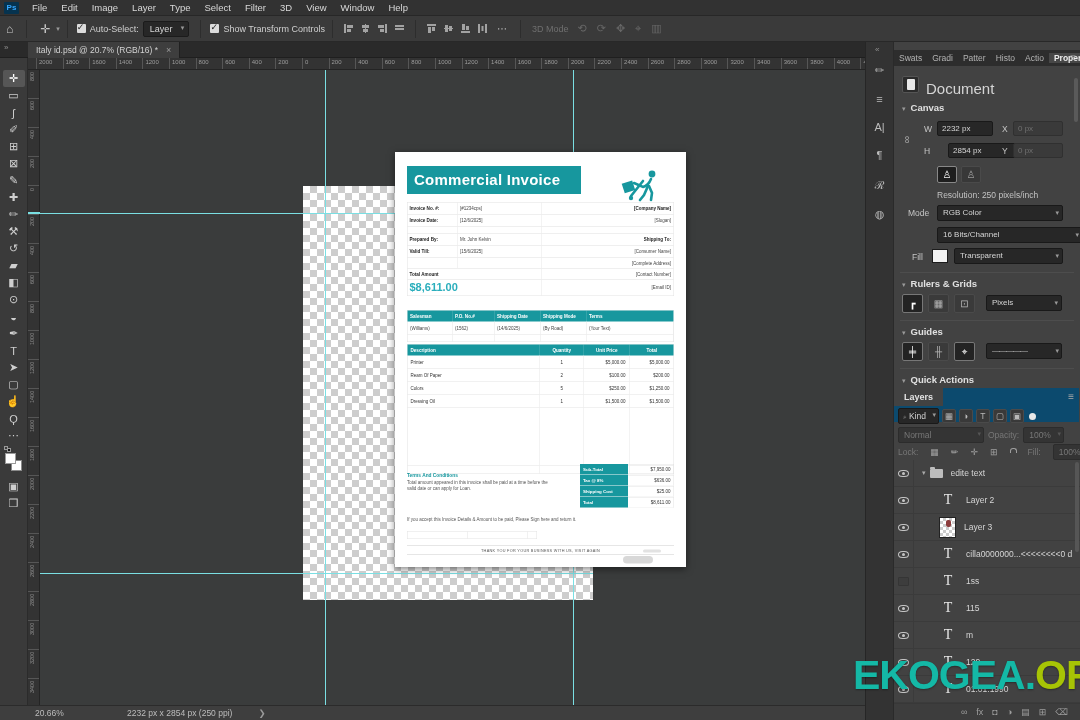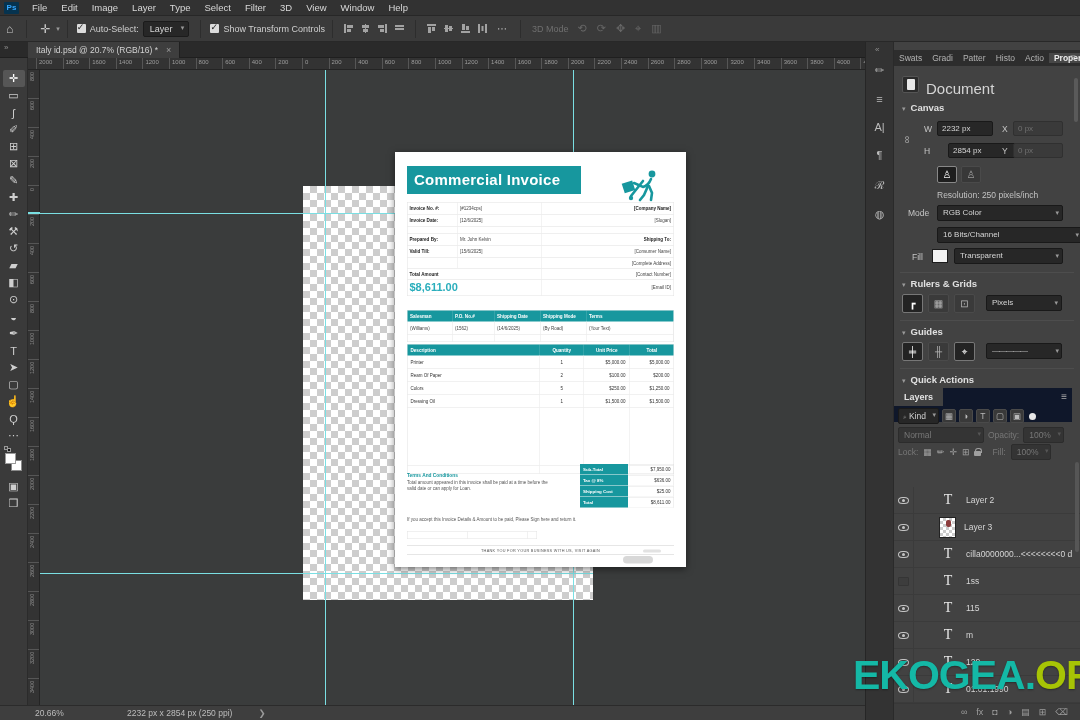--- a/index.html
+++ b/index.html
@@ -103,32 +103,32 @@
 .chain{position:absolute;font-size:11px;color:#aaa;transform:rotate(90deg)}
 .orbtn{position:absolute;width:20px;height:17px;border-radius:2px;display:flex;align-items:center;justify-content:center;font-size:10px}
 .orbtn.on{background:#1e1e1e;border:1px solid #888;color:#eee}
 .orbtn.off{background:#383838;border:1px solid #4a4a4a;color:#999}
 .sqbtn{width:21px;height:19px;border-radius:2px;background:#3a3a3a;border:1px solid #4a4a4a;color:#b5b5b5;display:flex;align-items:center;justify-content:center;font-size:10px;margin-right:5px}
 .sqbtn.on{background:#232323;border-color:#777;color:#fff}
 .divider{position:absolute;left:6px;right:6px;height:1px;background:#4d4d4d}
 .pscroll{position:absolute;right:2px;top:12px;width:4px;height:44px;background:#5a5a5a;border-radius:2px}
 
 .layers{position:absolute;left:0;top:346px;right:0;bottom:0;background:#424242;font-size:8.5px;color:#c9c9c9}
-.lhead{position:absolute;left:0;top:0;right:8px;height:34px;background:#0f172a}
+.lhead{position:absolute;left:0;top:0;right:1px;height:34px;background:#0c4a6e}
 .ltab{position:absolute;left:0;top:0;height:18px;background:#424242;color:#e3e3e3;font-weight:bold;font-size:9px;display:flex;align-items:center;padding:0 10px}
 .lmenu{position:absolute;right:5px;top:3px;color:#aaa;font-size:10px}
 .lfilter{position:absolute;left:0;top:18px;right:0;height:20px;display:flex;align-items:center;padding:0 4px;gap:3px}
 .kindbox{background:#272727;border:1px solid #191919;border-radius:2px;padding:2px 12px 2px 4px;position:relative;color:#d0d0d0}
 .kindbox::after{content:"▾";position:absolute;right:2px;top:2px;font-size:7px;color:#999}
 .fic{width:14px;height:14px;background:#393939;border:1px solid #4a4a4a;border-radius:2px;display:flex;align-items:center;justify-content:center;font-size:8.5px;color:#b9b9b9}
 .fdot{width:7px;height:7px;border-radius:50%;background:#e8e8e8;margin-left:2px}
 .lblend{position:absolute;left:0;top:38px;right:0;height:18px;display:flex;align-items:center;padding:0 4px;gap:4px;color:#777}
 .gbox{background:#343434;border:1px solid #2c2c2c;border-radius:2px;padding:2px 12px 2px 5px;position:relative;color:#777}
 .gbox::after{content:"▾";position:absolute;right:2px;top:2px;font-size:7px;color:#555}
-.llock{position:absolute;left:0;top:56px;right:0;height:16px;display:flex;align-items:center;padding:0 4px;gap:5px;color:#777}
+.llock{position:absolute;left:0;top:56px;right:0;height:16px;display:flex;align-items:center;padding:0 4px;gap:12px;color:#777}
 .lk{font-size:9px;color:#9f9f9f}
 .padlock{position:relative;width:7px;height:5px;background:#9f9f9f;border-radius:1px;margin-top:3px}
 .padlock::before{content:"";position:absolute;left:1px;top:-3px;width:5px;height:4px;border:1px solid #9f9f9f;border-bottom:none;border-radius:3px 3px 0 0}
 .lrow{position:absolute;left:0;right:0;height:27px;border-bottom:1px solid #3b3b3b;display:flex;align-items:center}
 .eyecell{width:20px;align-self:stretch;border-right:1px solid #3b3b3b;display:flex;align-items:center;justify-content:center;flex:none}
 .eye{width:11px;height:7px;border:1px solid #c4c4c4;border-radius:50% / 60%;position:relative}
 .eye::after{content:"";position:absolute;left:3px;top:1px;width:3px;height:3px;border-radius:50%;background:#c4c4c4}
 .noeye{width:11px;height:9px;border:1px solid #353535;background:#3d3d3d;border-radius:1px}
 .tthumb{font-family:"Liberation Serif",serif;color:#e8e8e8;font-size:14px;width:20px;text-align:center;flex:none}
 .imgthumb{width:17px;height:21px;background-color:#fff;background-image:linear-gradient(45deg,#ccc 25%,transparent 25%,transparent 75%,#ccc 75%),linear-gradient(45deg,#ccc 25%,transparent 25%,transparent 75%,#ccc 75%);background-position:0 0,3px 3px;background-size:6px 6px;border:1px solid #222;position:relative;flex:none}
@@ -623,20 +623,28 @@
           <span>Lock:</span>
           <span class="lk">▦</span>
           <span class="lk">✏</span>
           <span class="lk">✛</span>
           <span class="lk">⊞</span>
           <span class="padlock"></span>
           <span style="margin-left:6px">Fill:</span>
           <span class="gbox">100%</span>
         </div>
 
+        <div class="lrow" style="top:72px">
+          <span class="eyecell">
+              <span class="eye"></span>
+            </span>
+          <span style="font-size:7px;color:#aaa;margin:0 4px 0 8px">▾</span>
+          <span class="folder"></span>
+          <span class="lname">edite text</span>
+        </div>
         <div class="lrow" style="top:99px">
           <span class="eyecell">
               <span class="eye"></span>
             </span>
           <span class="tthumb" style="margin-left:24px">T</span>
           <span class="lname">Layer 2</span>
         </div>
         <div class="lrow" style="top:126px">
           <span class="eyecell">
               <span class="eye"></span>

